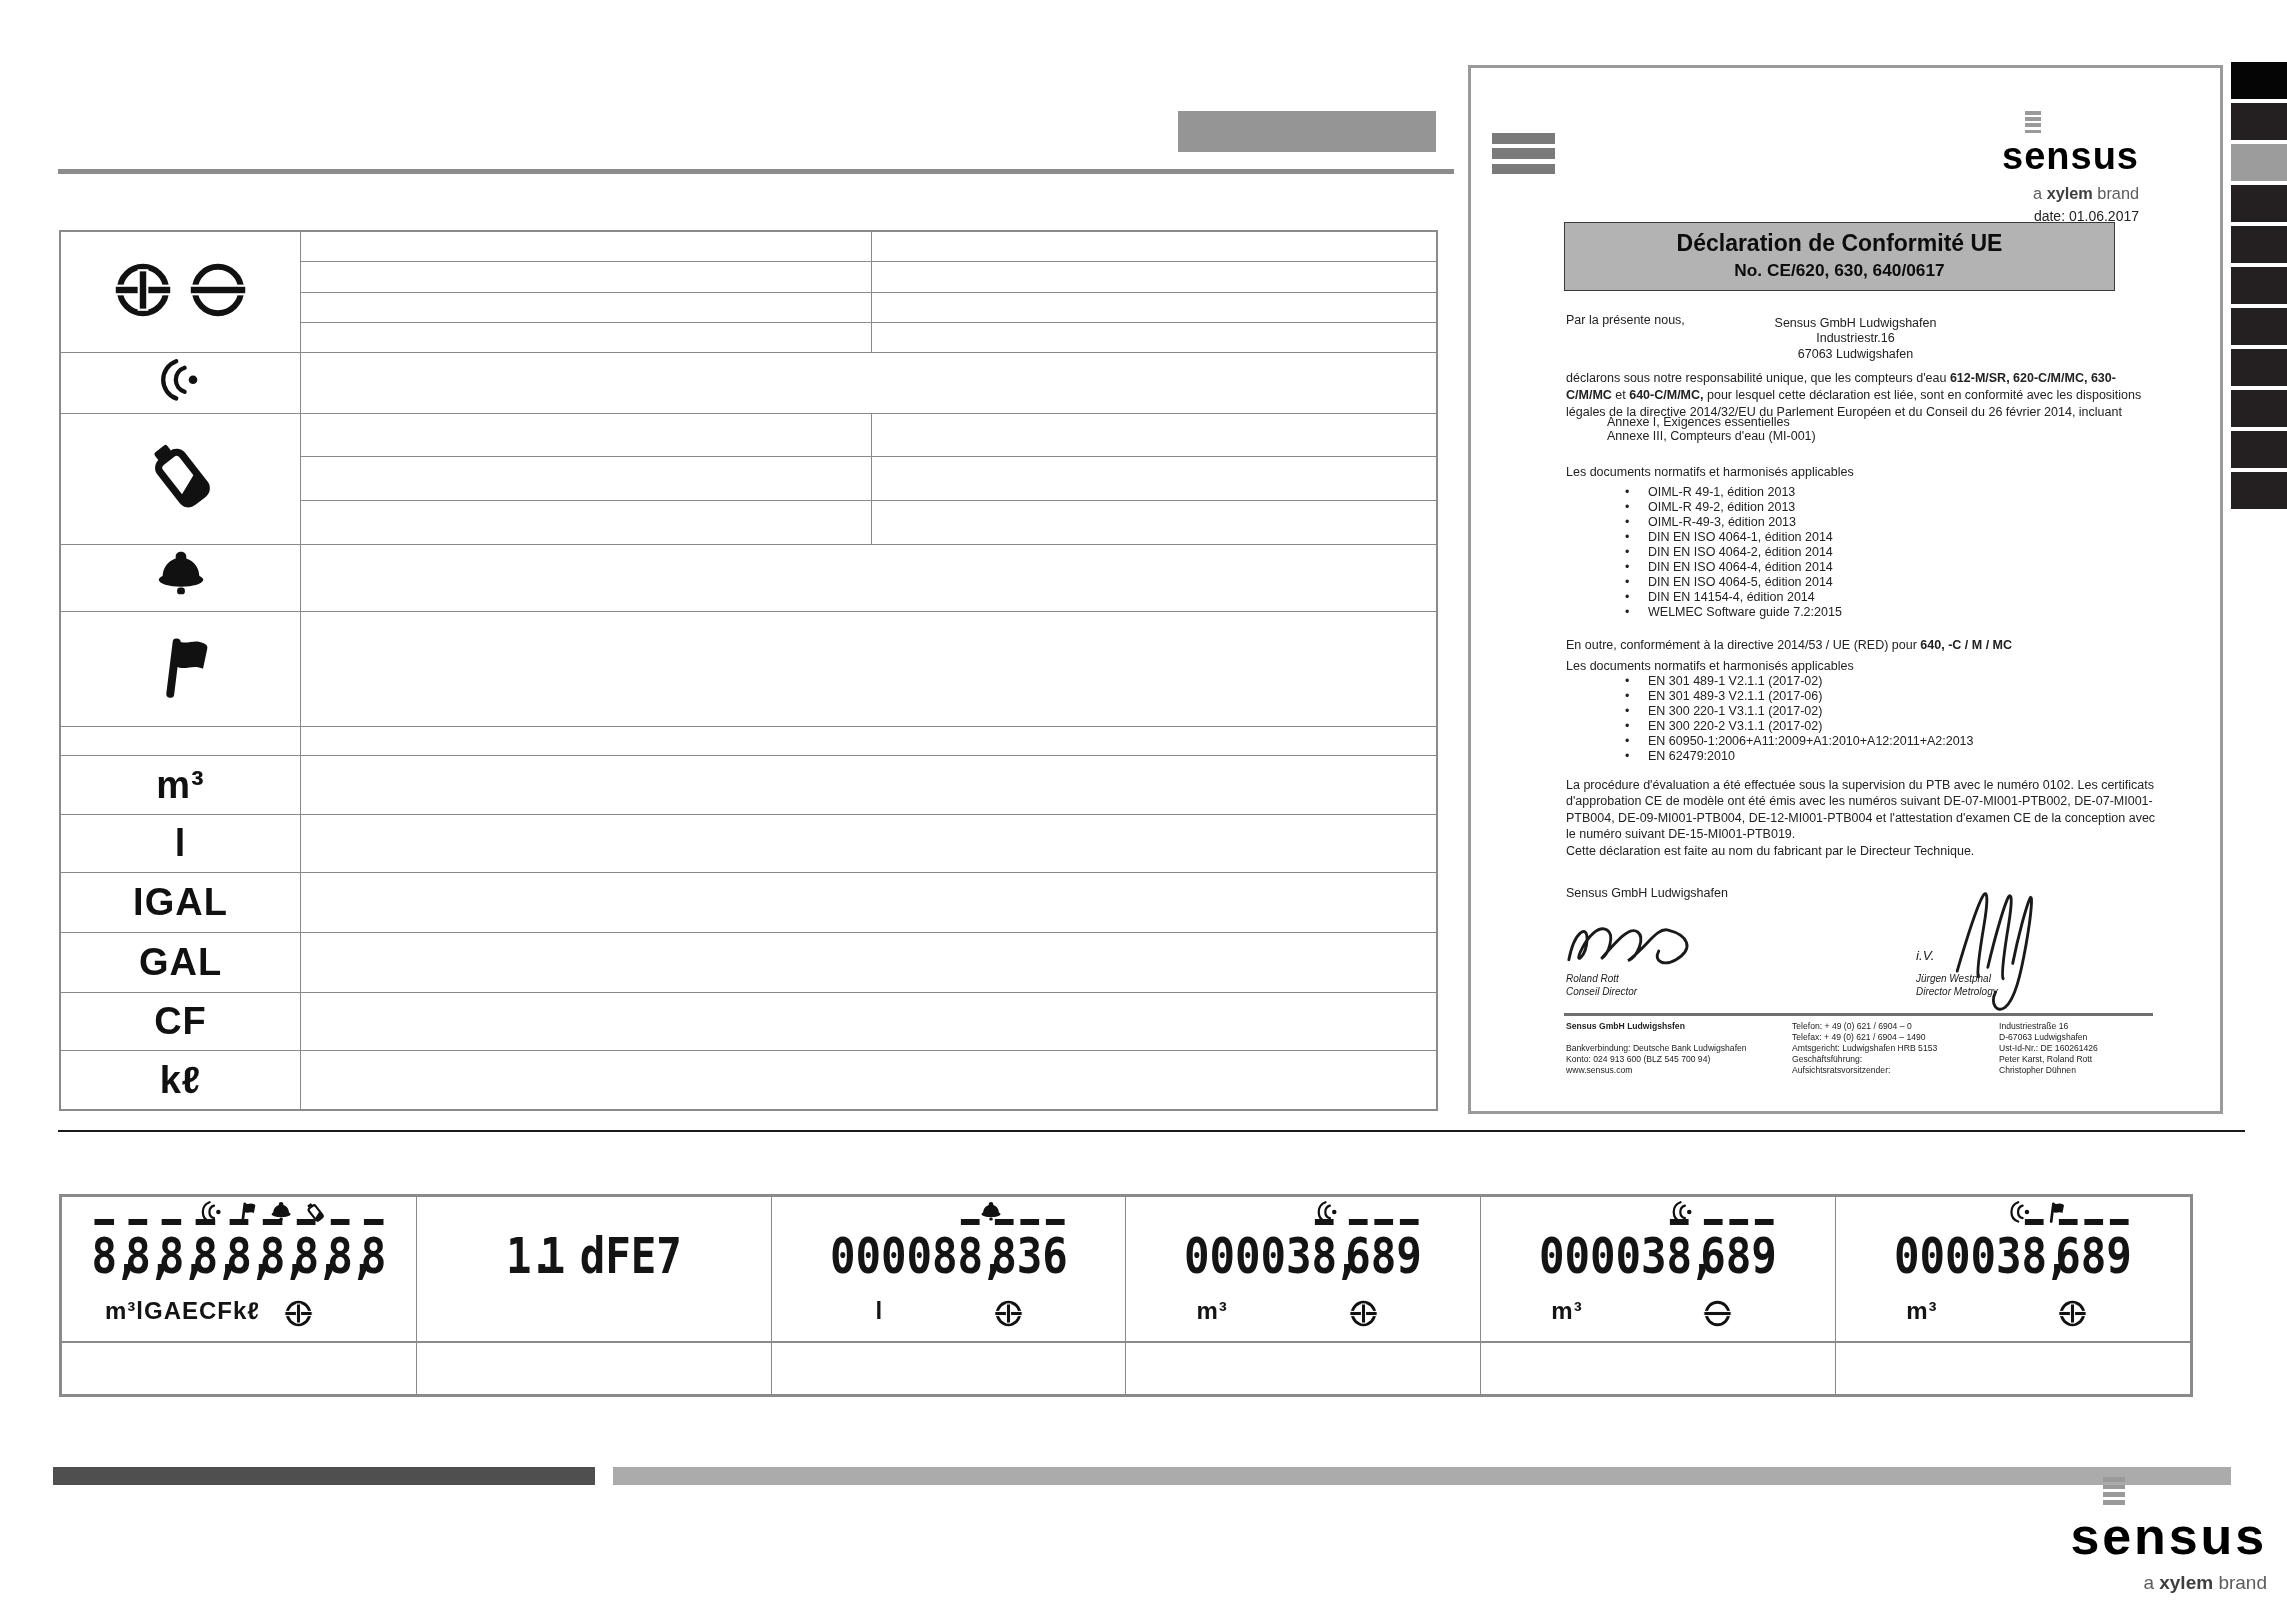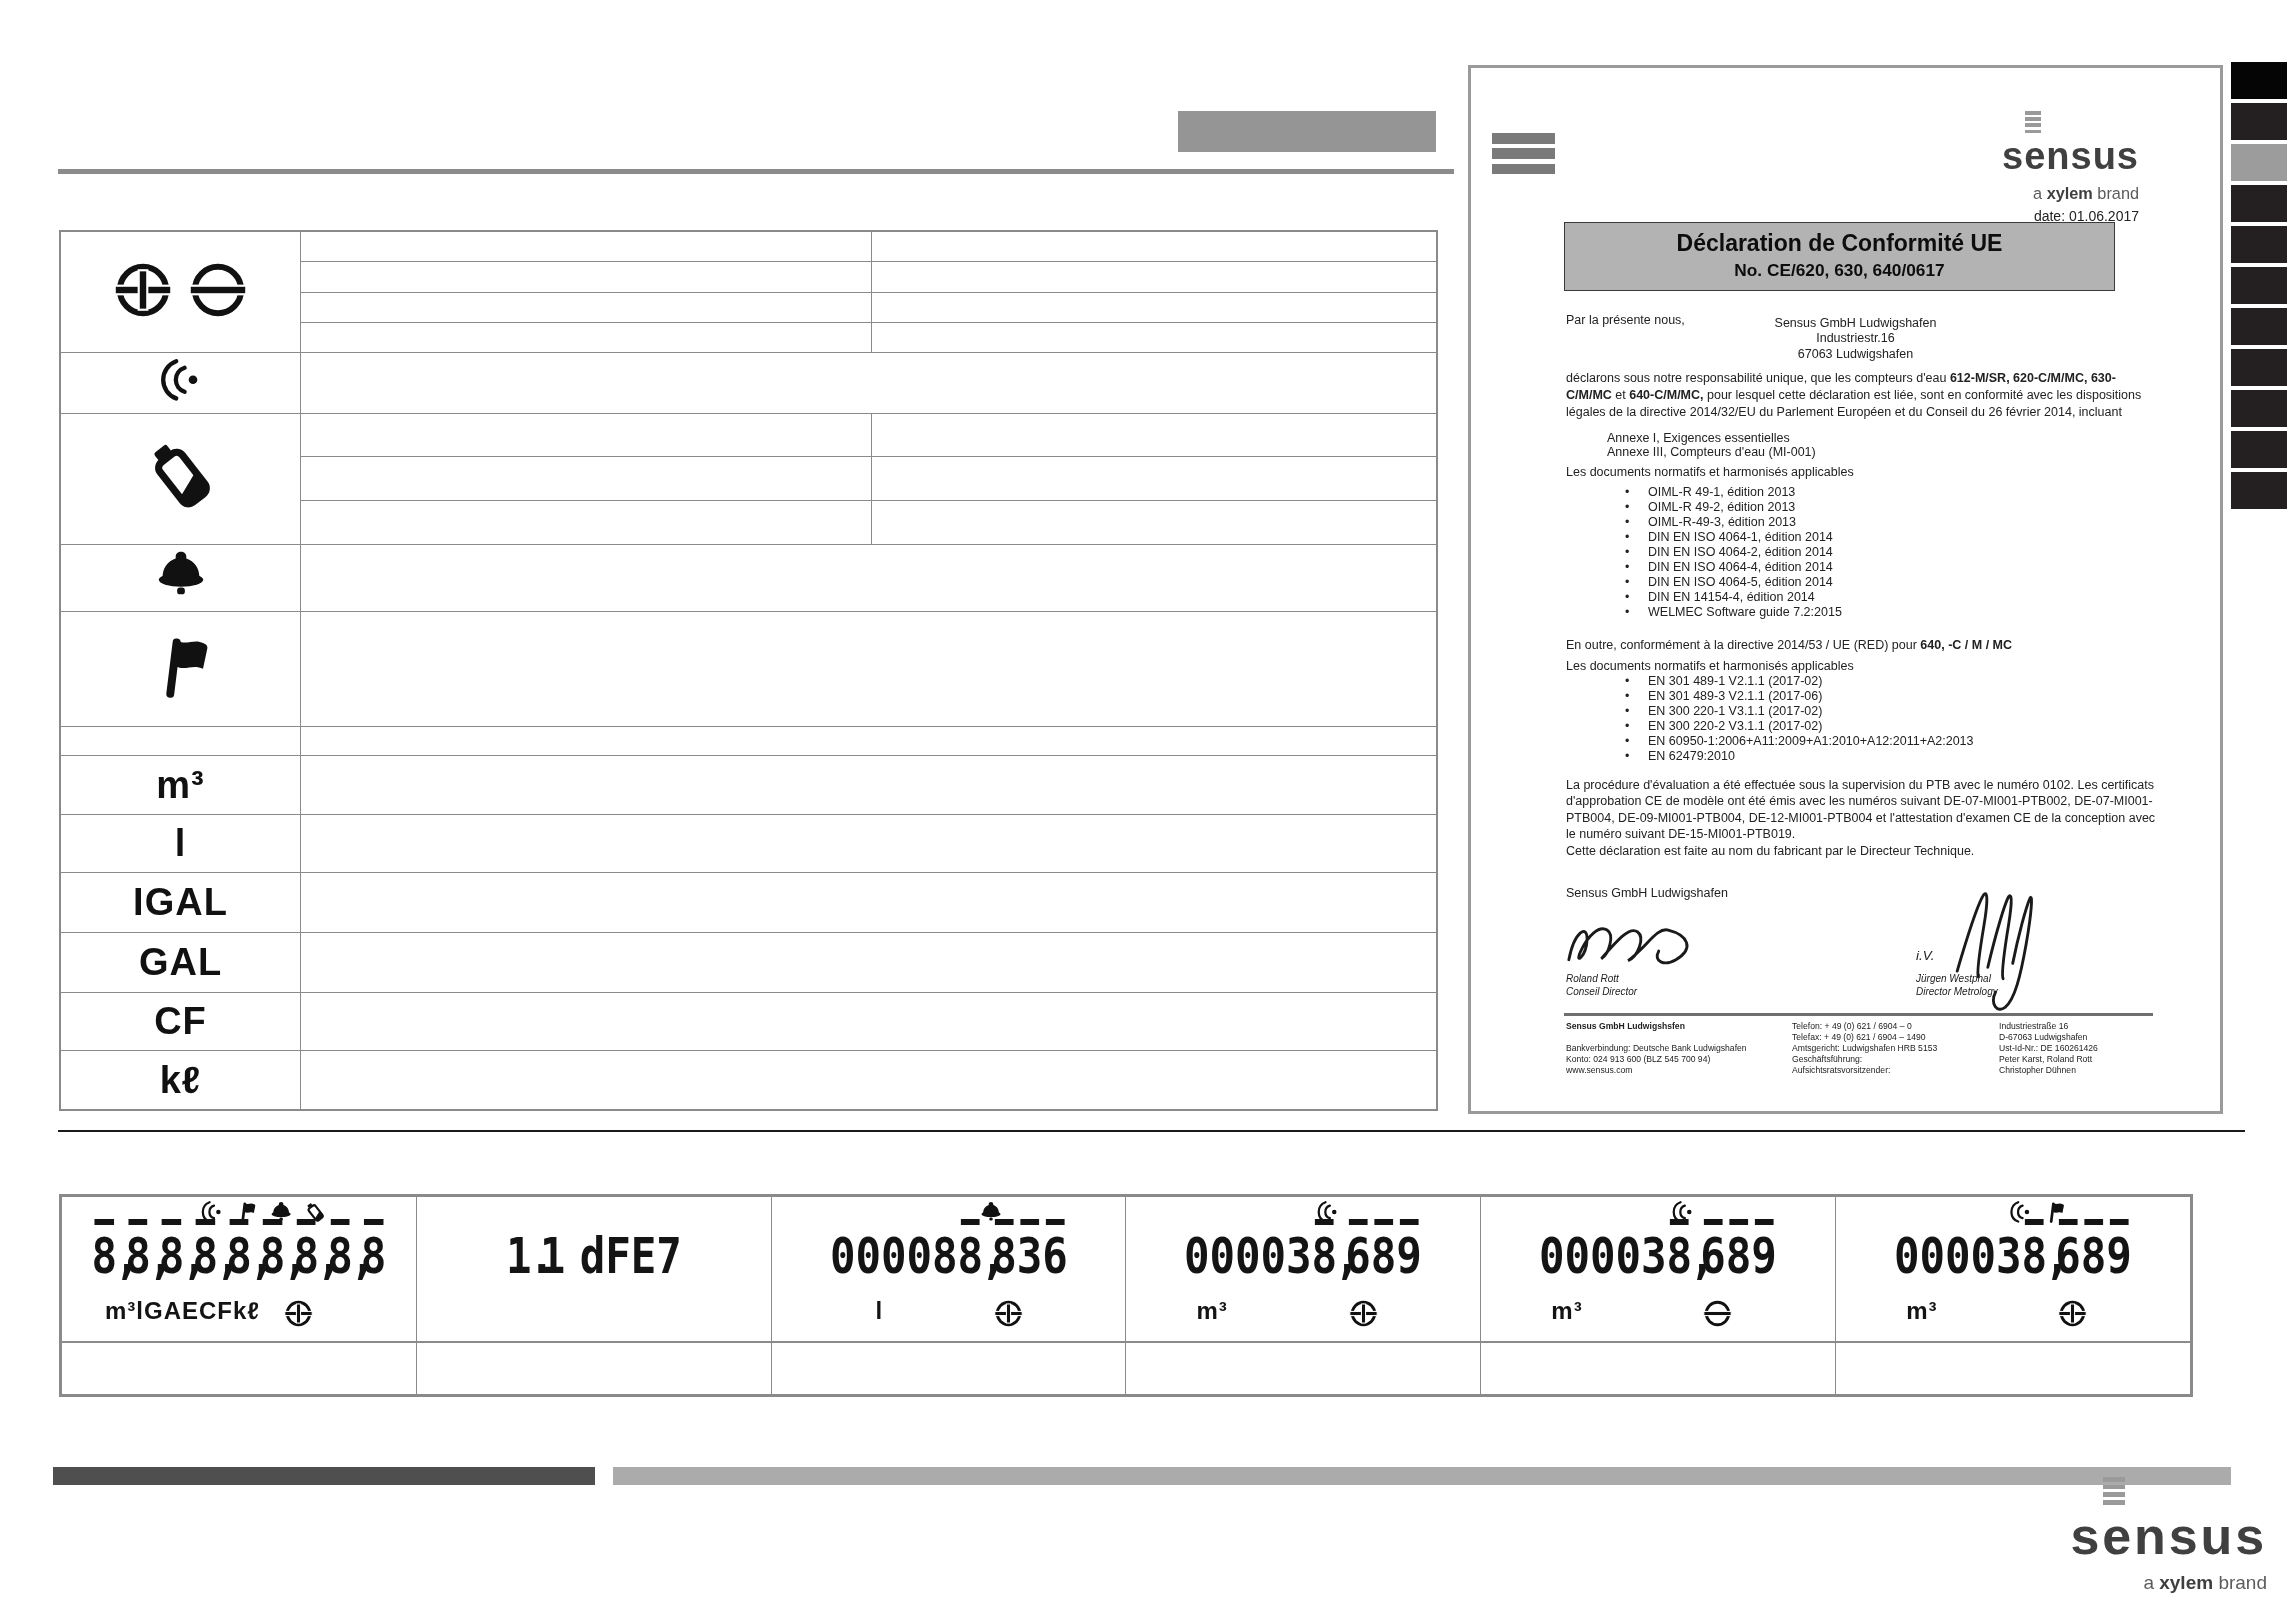--- a/index.html
+++ b/index.html
@@ -21,38 +21,38 @@
   .sym-subrow:first-child { border-top:none; }
   .sym-c1 { width:571px; border-right:1.9px solid #8a8a8a; }
   .sym-c2 { flex:1; }
   .unit-label { font-weight:700; font-size:38px; letter-spacing:1px; color:#111; font-family:"Liberation Sans", sans-serif; }
 
   
   #certificate { position:absolute; left:1468px; top:65px; width:755px; height:1049px; background:#fff; border:3.8px solid #9a9a9a; font-family:"Liberation Sans", sans-serif; color:#222; }
   .hamburger { position:absolute; left:21px; top:65px; width:63px; }
   .hamburger i { display:block; height:10.6px; background:#7a7a7a; margin-bottom:4.8px; }
   .cert-logo { position:absolute; top:69px; right:81px; text-align:right; }
-  .sensus-word { position:relative; display:inline-block; font-weight:800; color:#404040; line-height:1; }
+  .sensus-word { position:relative; display:inline-block; font-weight:800; color:#000000; line-height:1; }
   .logo-sm .sensus-word { font-size:38px; letter-spacing:1px; }
   .bars { position:absolute; display:block; }
   .logo-sm .bars { left:23px; top:-26px; width:16.3px; }
   .bars i { display:block; background:#9a9a9a; }
   .logo-sm .bars i { height:3.8px; margin-bottom:2.4px; }
   .tagline { color:#5c5c5c; }
   .logo-sm .tagline { font-size:16.3px; margin-top:8.6px; }
   .tagline b { color:#3f3f3f; }
   .cert-date { font-size:14px; color:#222; margin-top:5.8px; }
   .banner { position:absolute; left:93px; top:154px; width:551px; height:69px; background:#b3b3b3; border:1.9px solid #3a3a3a; text-align:center; }
   .banner .t1 { font-size:23px; font-weight:700; color:#0d0d0d; margin-top:6.7px; }
   .banner .t2 { font-size:17.3px; font-weight:700; color:#0d0d0d; margin-top:2.9px; }
   .cert-text { font-size:12.5px; line-height:16.3px; }
   .intro { position:absolute; left:95px; top:244px; }
   .company-block { position:absolute; left:231px; top:248px; width:307px; text-align:center; line-height:15.4px; }
   .decl { position:absolute; left:95px; top:302px; width:590px; line-height:17px; }
-  .annexes { position:absolute; left:136px; top:363px; line-height:14.4px; }
+  .annexes { position:absolute; left:136px; top:347px; line-height:14.4px; }
   .nheading { position:absolute; left:95px; }
   .h1pos { top:396px; } .h2pos { top:590px; }
   .bullets { position:absolute; left:154px; }
   .b1pos { top:417px; } .b2pos { top:606px; }
   .bullet-item { height:15px; font-size:12.5px; display:flex; }
   .bullet-item .dot { width:23px; }
   .redline { position:absolute; left:95px; top:569px; }
   .proc { position:absolute; left:95px; top:709px; width:594px; line-height:16.3px; }
   .closing { position:absolute; left:95px; top:775px; }
   .compname { position:absolute; left:95px; top:817px; }

